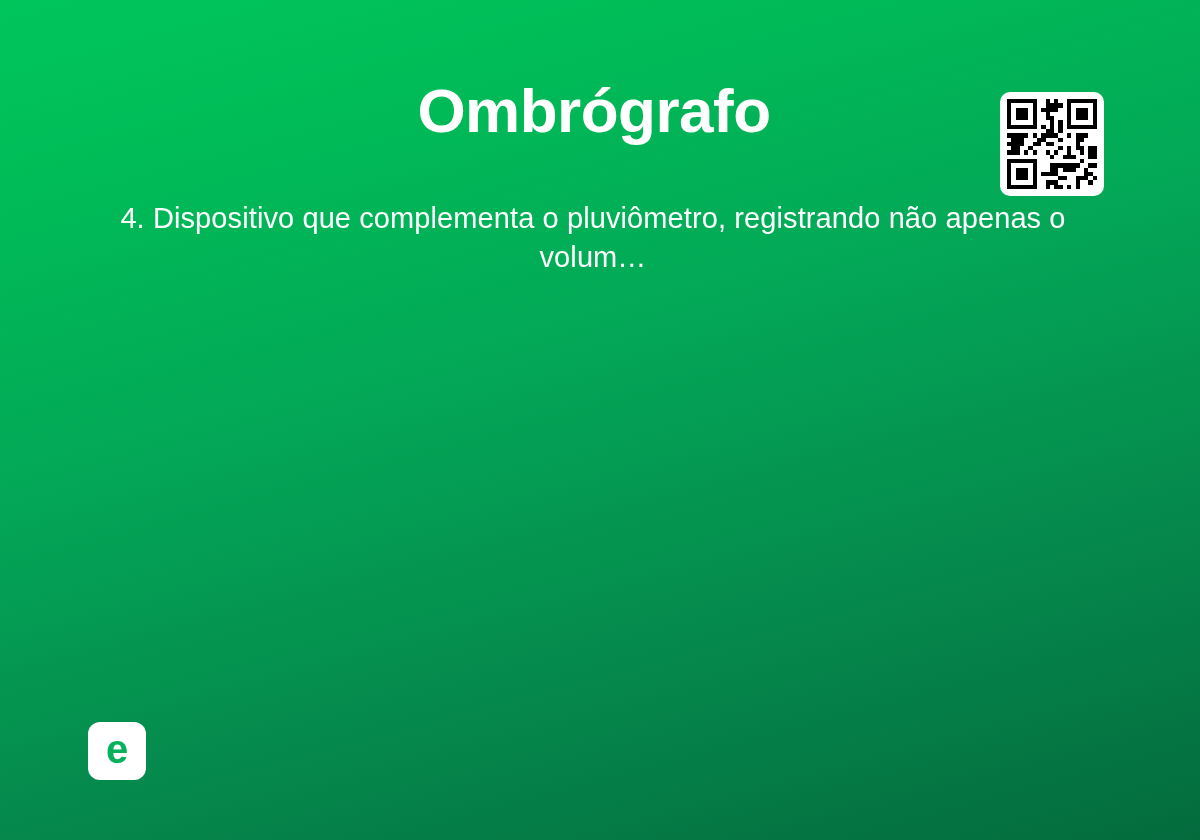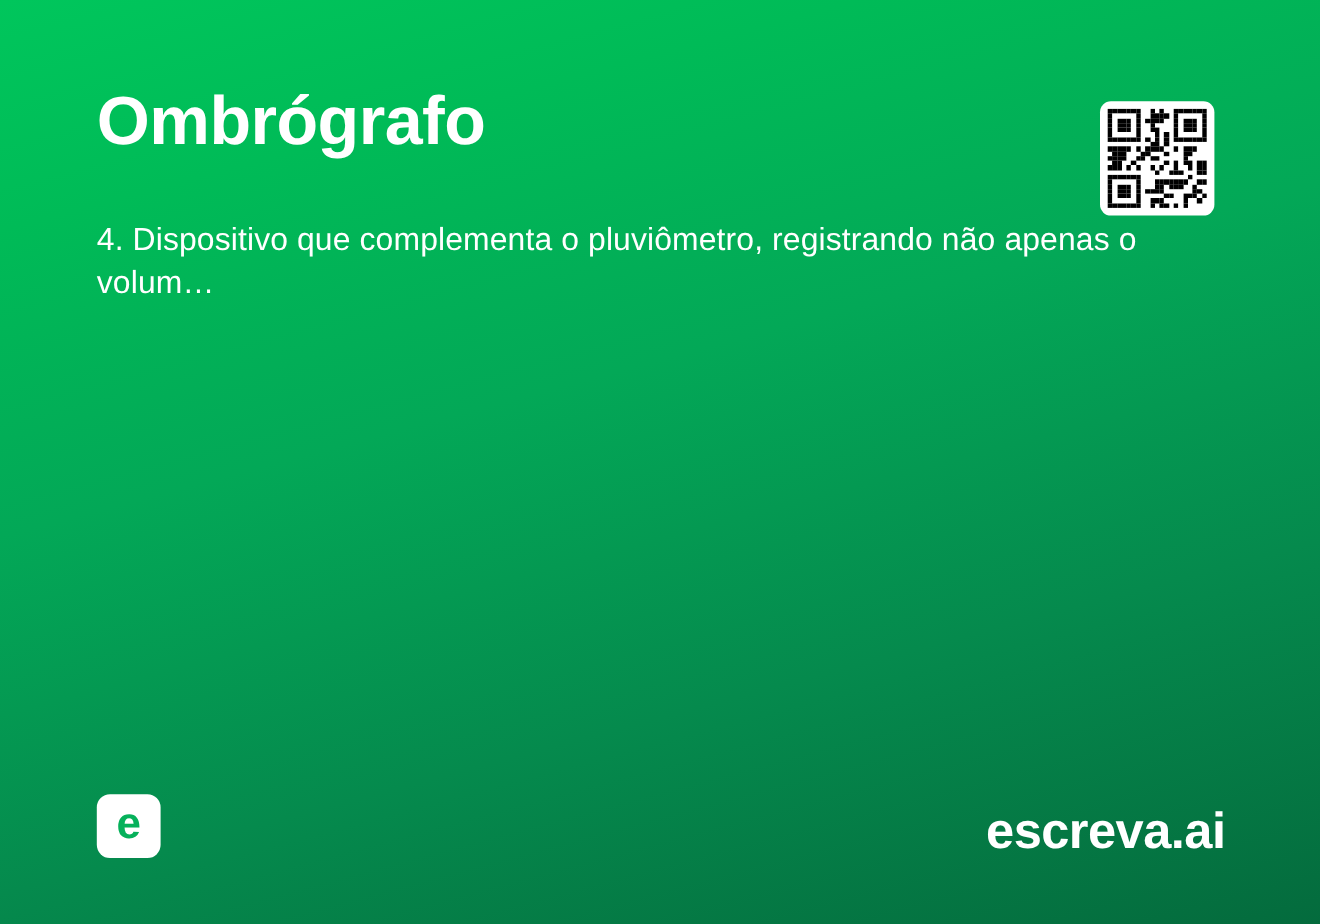--- a/index.html
+++ b/index.html
@@ -15,20 +15,21 @@
     background: linear-gradient(165deg, #00c65c 0%, #00bb57 18%, #03a857 42%, #058a4d 70%, #046b3d 100%);
     overflow: hidden;
     font-family: "Liberation Sans", sans-serif;
     color: #ffffff;
   }
   .content {
     position: absolute;
     left: 88px;
     top: 78px;
     right: 100px;
+    text-align: center;
   }
   .word-title {
     font-size: 62px;
     font-weight: bold;
     letter-spacing: -0.5px;
     line-height: 1.05;
     margin: 0 0 10px 0;
     color: #ffffff;
   }
   .word-class {
@@ -559,15 +560,14 @@
         <i style="background: transparent;"></i>
         <i style="background: transparent;"></i>
         <i style="background: transparent;"></i>
       </div>
   </div>
 
   <div class="footer-logo">
     <span>e</span>
   </div>
 
-  <div class="brand">escreva.ai</div>
 
 </div>
 
 </body></html>

